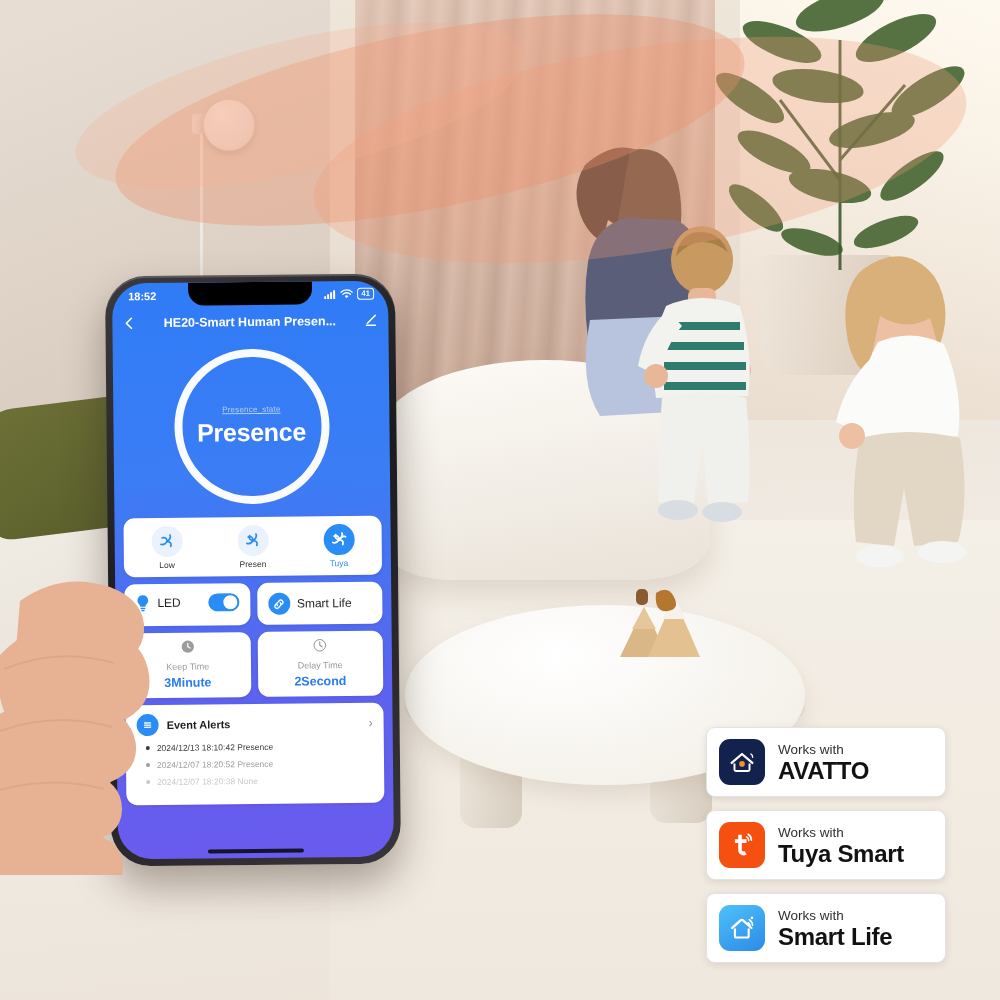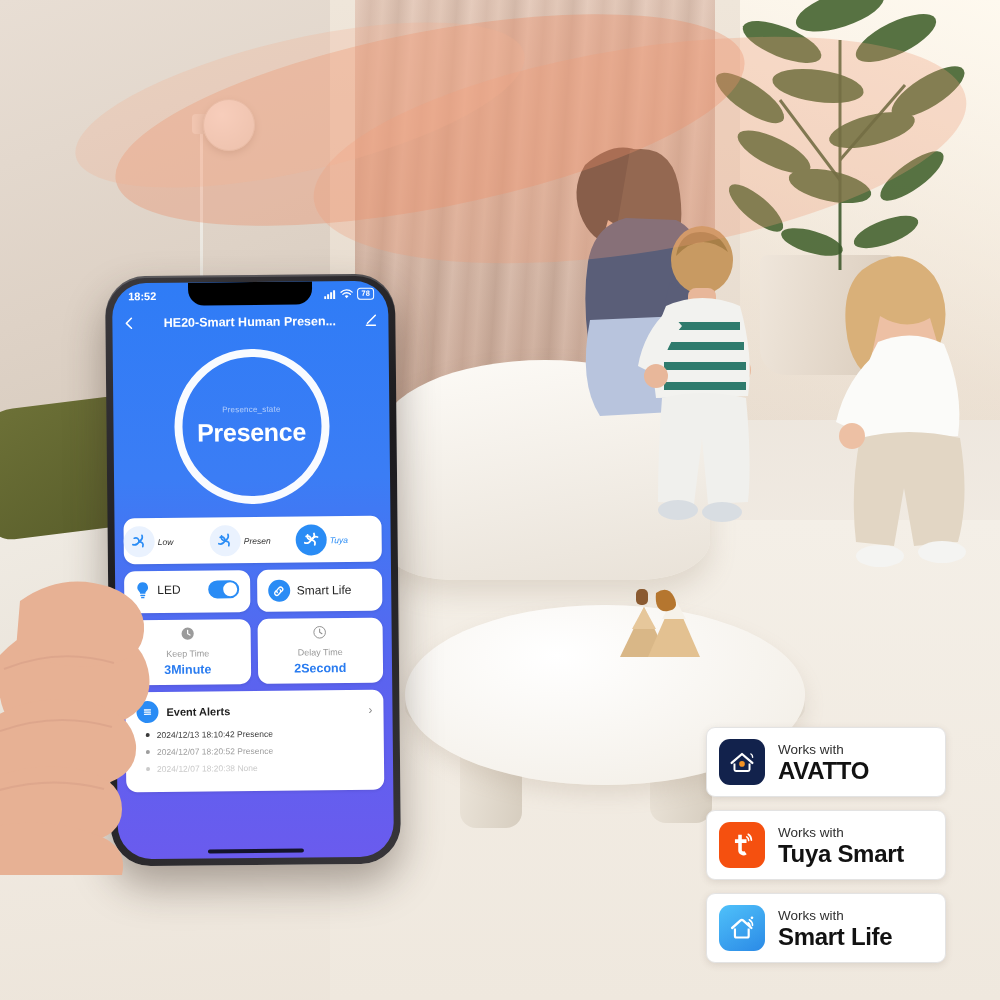--- a/index.html
+++ b/index.html
@@ -172,32 +172,32 @@
     white-space: nowrap; overflow: hidden;
   }
 
   
   .hero { position: relative; height: 182px; display: flex; align-items: center; justify-content: center; }
   .ring {
     width: 155px; height: 155px; border-radius: 50%;
     border: 8px solid rgba(255,255,255,.97);
     display: flex; flex-direction: column; align-items: center; justify-content: center;
   }
-  .ring-sub { font-size: 8px; color: rgba(255,255,255,.62); margin-bottom: 4px; letter-spacing: .2px; }
+  .ring-sub { font-size: 8px; color: rgba(255,255,255,.62); margin-bottom: 4px; letter-spacing: .2px; text-decoration: underline; }
   .ring-main { font-size: 25px; font-weight: bold; color: #fff; letter-spacing: -.3px; }
 
   
   .cards { padding: 0 9px; display: flex; flex-direction: column; gap: 7px; }
   .card { background: #fff; border-radius: 11px; box-shadow: 0 1px 3px rgba(30,30,80,.13); }
   .row2 { display: flex; gap: 7px; }
   .row2 > .card { flex: 1; }
 
   
   .sens { display: flex; padding: 8px 0 7px; }
-  .sens-item { flex: 1; display: flex; flex-direction: row; align-items: center; gap: 3px; font-style: italic; }
+  .sens-item { flex: 1; display: flex; flex-direction: column; align-items: center; gap: 3px; }
   .sens-ico {
     width: 31px; height: 31px; border-radius: 50%;
     background: #eaf2fe; display: flex; align-items: center; justify-content: center;
   }
   .sens-ico.on { background: #2a8cf5; }
   .sens-lbl { font-size: 8.5px; color: #333; }
   .sens-lbl.on { color: #2a8cf5; }
 
   
   .inline { display: flex; align-items: center; gap: 7px; padding: 10px 11px; }
@@ -378,21 +378,21 @@
           <rect x="0" y="6" width="2" height="3" fill="#fff"></rect>
           <rect x="3" y="4" width="2" height="5" fill="#fff"></rect>
           <rect x="6" y="2" width="2" height="7" fill="#fff"></rect>
           <rect x="9" y="0" width="2" height="9" fill="#fff"></rect>
         </svg>
         <svg width="13" height="10" viewBox="0 0 13 10">
           <path d="M6.5 9.2 L4.6 7.1 a2.7 2.7 0 0 1 3.8 0 Z" fill="#fff"></path>
           <path d="M2.7 5.3 a5.4 5.4 0 0 1 7.6 0" stroke="#fff" stroke-width="1.3" fill="none" stroke-linecap="round"></path>
           <path d="M0.9 3.2 a8 8 0 0 1 11.2 0" stroke="#fff" stroke-width="1.3" fill="none" stroke-linecap="round"></path>
         </svg>
-        <span class="battery">78</span>
+        <span class="battery">41</span>
       </span>
     </div>
 
     <div class="navbar">
       <svg width="14" height="14" viewBox="0 0 14 14">
         <path d="M9 2 L4 7 L9 12" stroke="#fff" stroke-width="1.6" fill="none" stroke-linecap="round" stroke-linejoin="round"></path>
       </svg>
       <span class="nav-title">HE20-Smart Human Presen...</span>
       <svg width="15" height="15" viewBox="0 0 15 15">
         <path d="M12 2.5 L4 10.5" stroke="#fff" stroke-width="1.5" stroke-linecap="round"></path>

